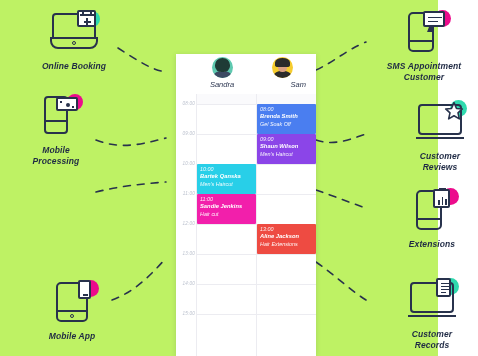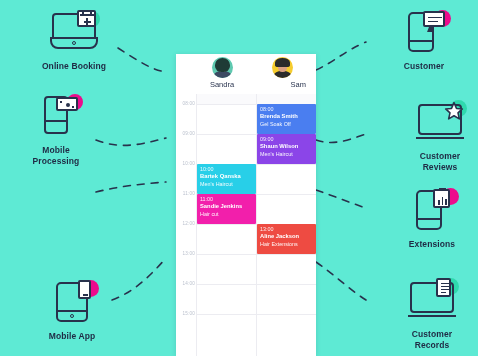--- a/index.html
+++ b/index.html
@@ -2,21 +2,21 @@
 <html><head>
 <meta charset="utf-8">
 <style>
   * { box-sizing: border-box; margin: 0; padding: 0; }
   html, body {
     width: 478px; height: 356px;
     background: #ffffff;
     font-family: "Liberation Sans", sans-serif;
     overflow: hidden;
   }
-  #stage { position: relative; width: 478px; height: 356px; background: #5eead4; }
+  #stage { position: relative; width: 438px; height: 356px; background: #bef264; font-style: italic; }
 
   
   .feature { position: absolute; width: 120px; text-align: center; }
   .feature .glyph { position: relative; width: 60px; height: 48px; margin: 0 auto 5px; }
   .feature .caption {
     font-size: 8.5px; font-weight: bold; color: #1f2a44;
     line-height: 11px; letter-spacing: .1px;
   }
   .feature .caption .l2 { display: block; }
 
@@ -158,20 +158,21 @@
       <div class="blob pink" style="left:40px; top:2px; width:17px; height:17px;"></div>
       <div class="dev phone" style="left:14px; top:4px; width:26px; height:40px;"></div>
       <div class="dev phone-line" style="left:14px; top:32px; width:26px;"></div>
       <div class="badge" style="left:29px; top:3px; width:22px; height:16px; border-radius:2px;">
         <i style="left:3px; top:4px; width:14px; height:1.4px;"></i>
         <i style="left:3px; top:8px; width:10px; height:1.4px;"></i>
         <i style="left:3px; top:14px; width:5px; height:5px; transform:skewX(-20deg);"></i>
       </div>
     </div>
     <div class="caption">
+      <span>SMS Appointment</span>
       <span class="l2">Customer</span>
     </div>
   </div>
 
   <div class="feature" style="left:380px; top:98px;">
     <div class="glyph">
       <div class="blob teal" style="left:40px; top:2px; width:17px; height:17px;"></div>
       <div class="dev monitor"></div>
       <div class="dev monitor-base"></div>
       <svg width="20" height="20" style="position:absolute; left:34px; top:3px;" viewBox="0 0 24 24">

